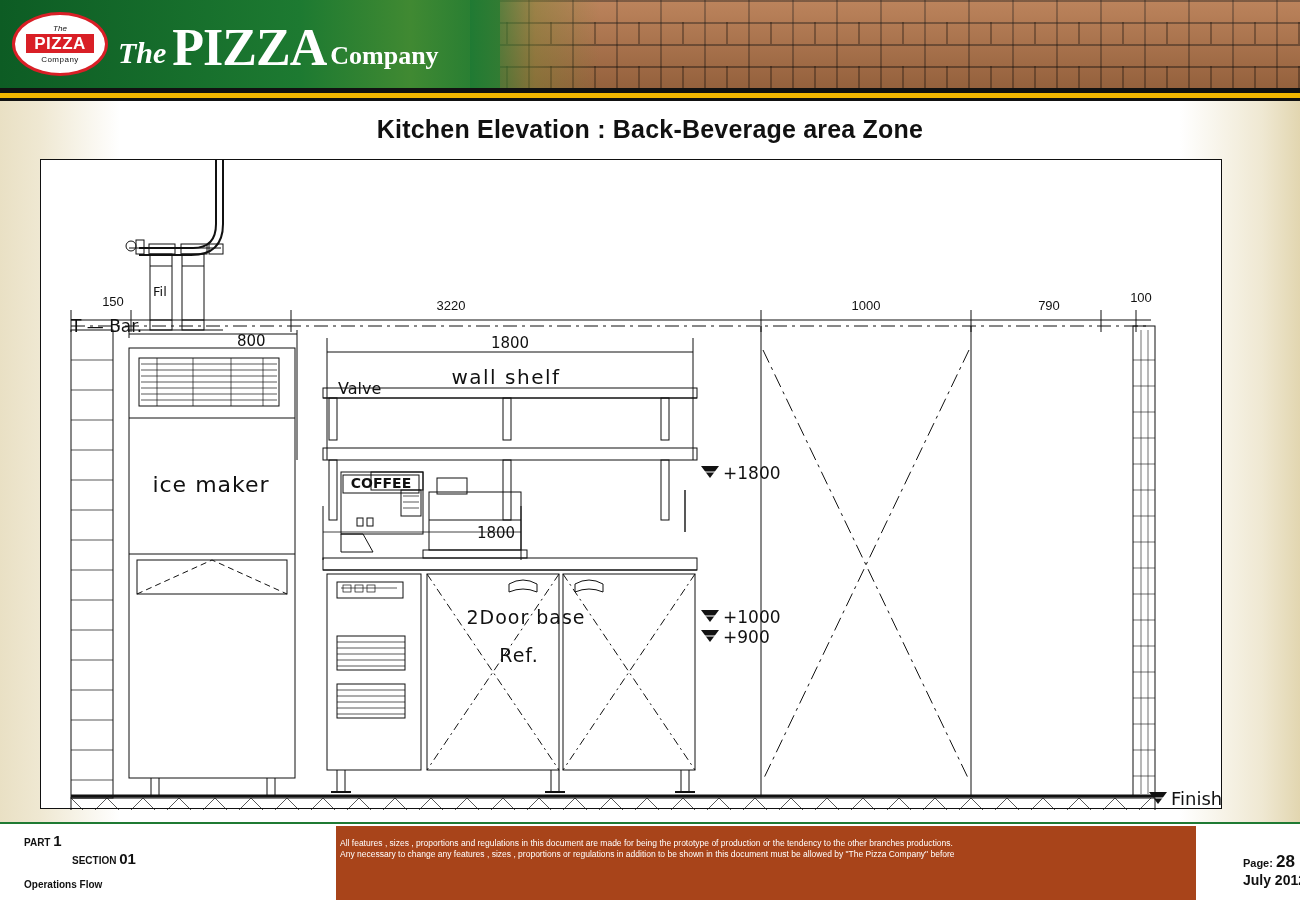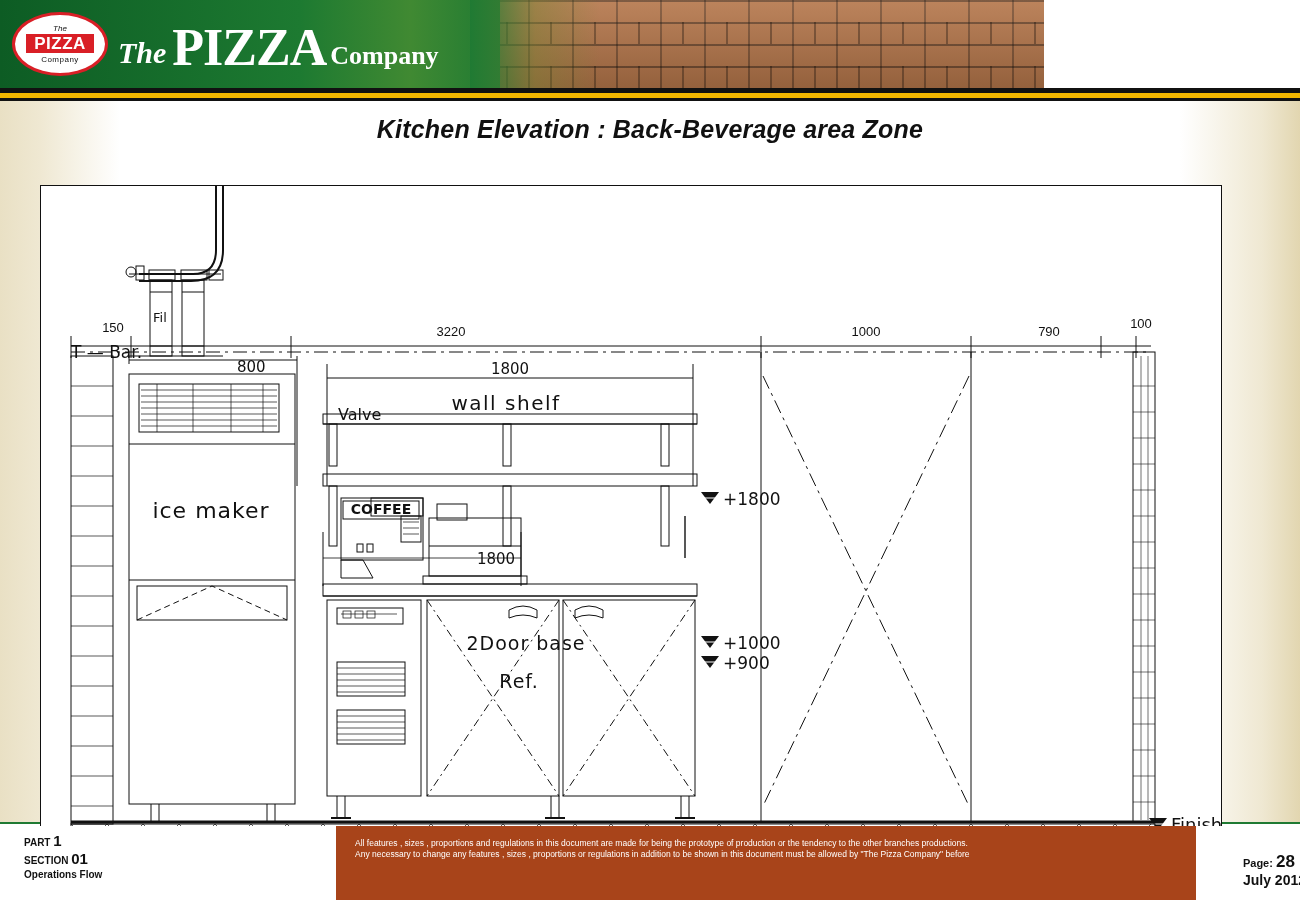--- a/index.html
+++ b/index.html
@@ -7,21 +7,21 @@
   body {
     width: 1300px; height: 900px;
     font-family: "Liberation Sans", sans-serif;
     background: #ffffff;
     overflow: hidden;
     position: relative;
   }
 
   
   .header {
-    position: absolute; left: 0; top: 0; width: 1044px; height: 88px;
+    position: absolute; left: 0; top: 0; width: 1300px; height: 88px;
     background: #8a5a33;
     overflow: hidden;
   }
   .brick-wall {
     position: absolute; left: 0; top: 0; width: 1300px; height: 88px;
     background-color: #b5764a;
     background-image:
       linear-gradient(to bottom, rgba(255,255,255,0.10), rgba(0,0,0,0.18)),
       repeating-linear-gradient(to bottom,
          rgba(0,0,0,0.38) 0px, rgba(0,0,0,0.38) 2px, transparent 2px, transparent 22px),
@@ -91,40 +91,39 @@
   
   .page-body {
     position: absolute; left: 0; top: 101px; width: 1300px; height: 723px;
     background: linear-gradient(to right,#e9e0c4 0px,#efe8d2 40px,#ffffff 120px,#ffffff 1180px,#efe8d2 1262px,#e2d6b0 1300px);
     border-bottom: 2px solid #1f7a33;
   }
   .title {
     position: absolute; left: 0; top: 14px; width: 1300px; text-align: center;
     font-size: 25px; font-weight: bold; color: #111;
     letter-spacing: .2px;
-    font-style: italic;
   }
   .drawing-frame {
     position: absolute; left: 40px; top: 58px; width: 1182px; height: 650px;
-    background: #ffffff; border: 1px solid #111; margin-top: 26px;
+    background: #ffffff; border: 1px solid #111;
   }
 
   svg.draw { position: absolute; left: 0; top: 0; }
 
   
   .footer { position:absolute; left:16px; top:826px; width:1300px; height:74px; background:#ffffff; }
   .footer-left { position:absolute; left:8px; top:6px; color:#111; }
   .fl-1 { font-size:10px; font-weight:bold; }
   .fl-1 b { font-size:15px; }
-  .fl-2 { font-size:10px; font-weight:bold; margin-top:1px; }
+  .fl-2 { font-size:10px; font-weight:bold; margin-top:1px;margin-left:48px; }
   .fl-2 b { font-size:15px; }
-  .fl-3 { font-size:10px; font-weight:bold; margin-top:2px; }
+  .fl-3 { font-size:10px; font-weight:bold; margin-top:12px; }
   .footer-mid {
     position:absolute; left:320px; top:0; width:860px; height:74px;
-    background:#a8441a; color:#ffffff; padding:12px 14px 0 19px;
+    background:#a8441a; color:#ffffff; padding:12px 14px 0 4px;
     font-size:8.5px; line-height:11px;
   }
   .footer-right { position:absolute; right:10px; top:26px; text-align:left; color:#111; }
   .fr-1 { font-size:11px; font-weight:bold; }
   .fr-1 b { font-size:17px; }
   .fr-2 { font-size:14px; font-weight:bold; }
   .tick-label { font-family:"Liberation Sans", sans-serif; font-size:13px; fill:#111; }
   .hand { font-family:"DejaVu Sans", sans-serif; fill:#111; }
 </style>
 </head>

